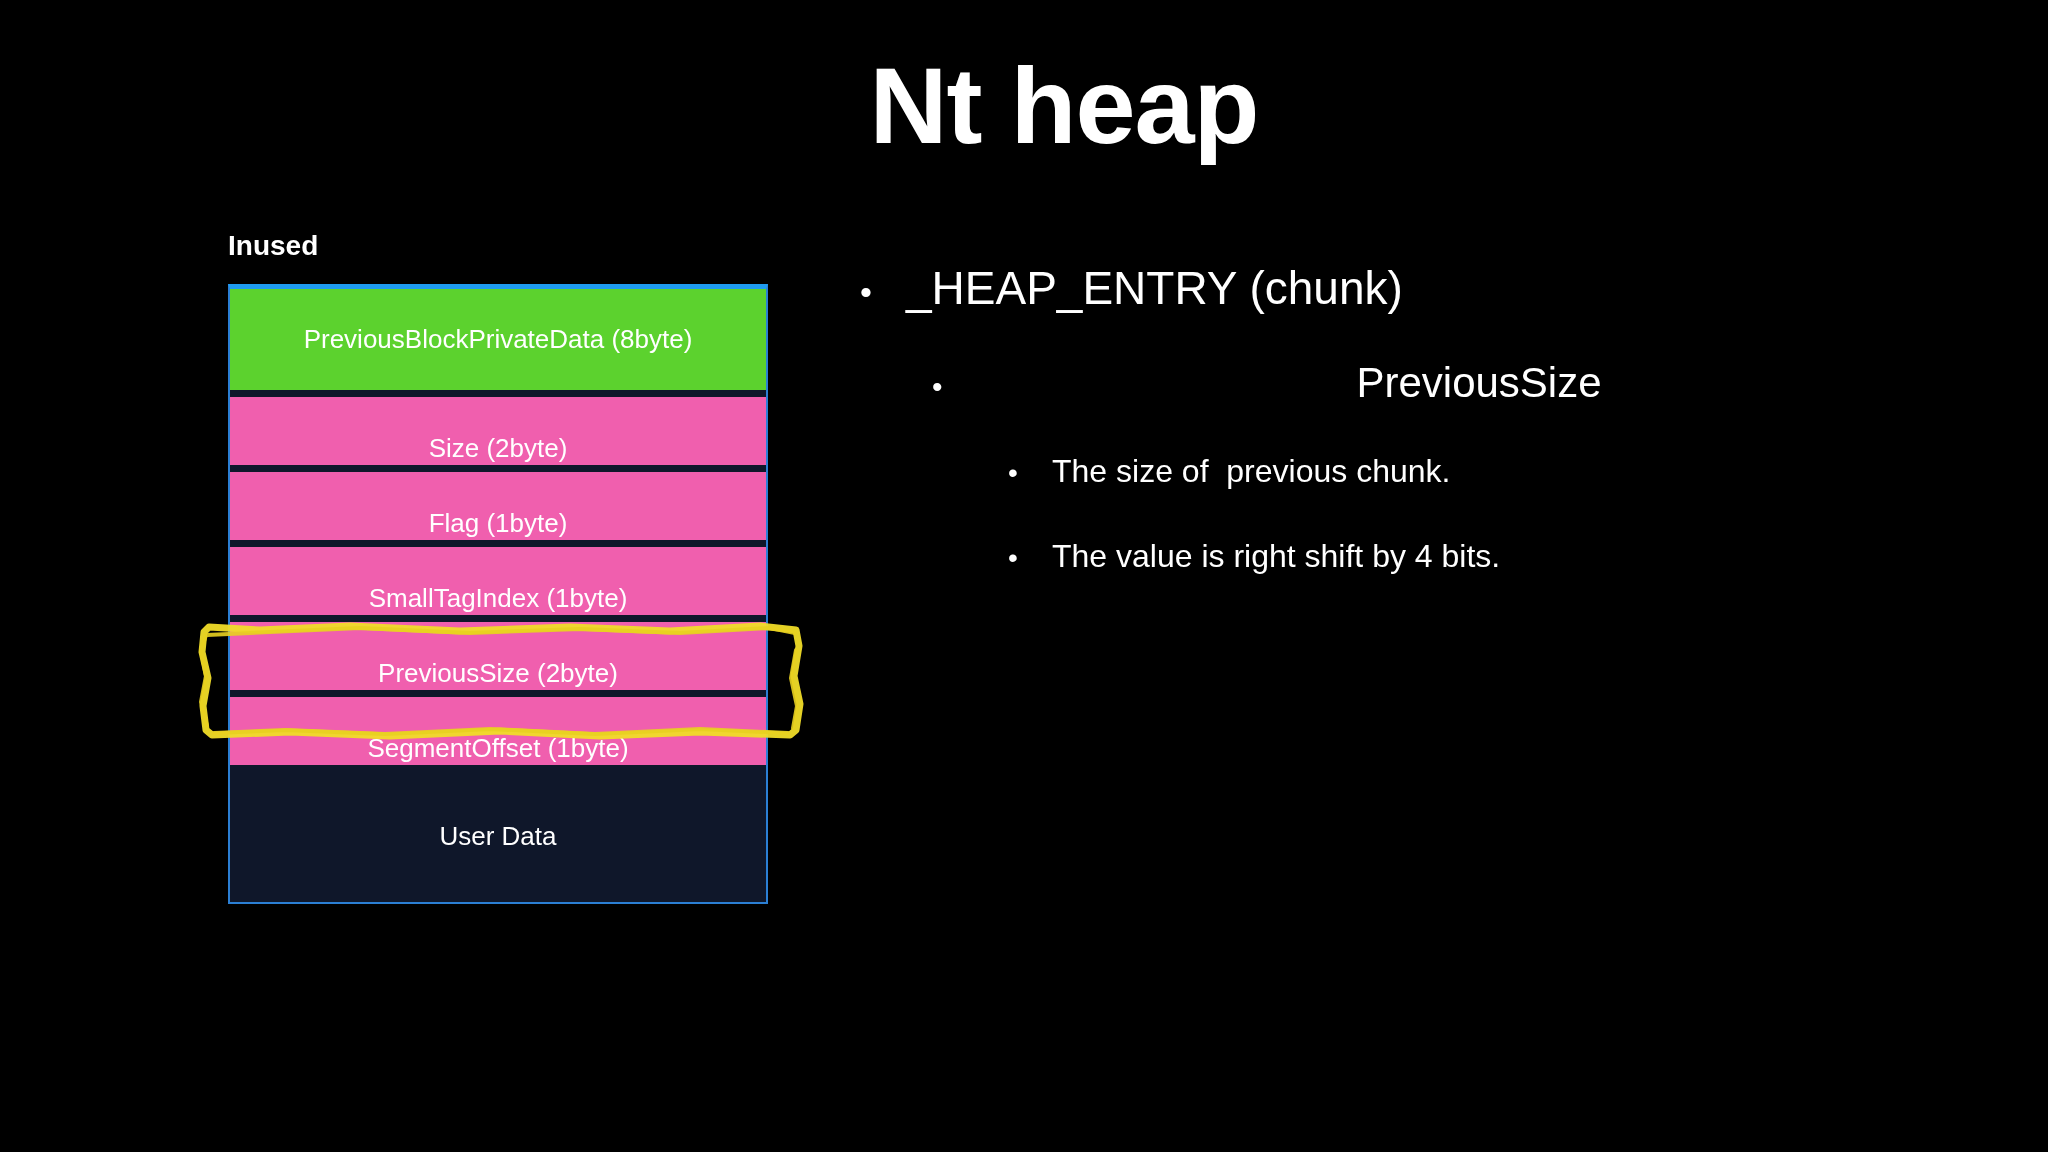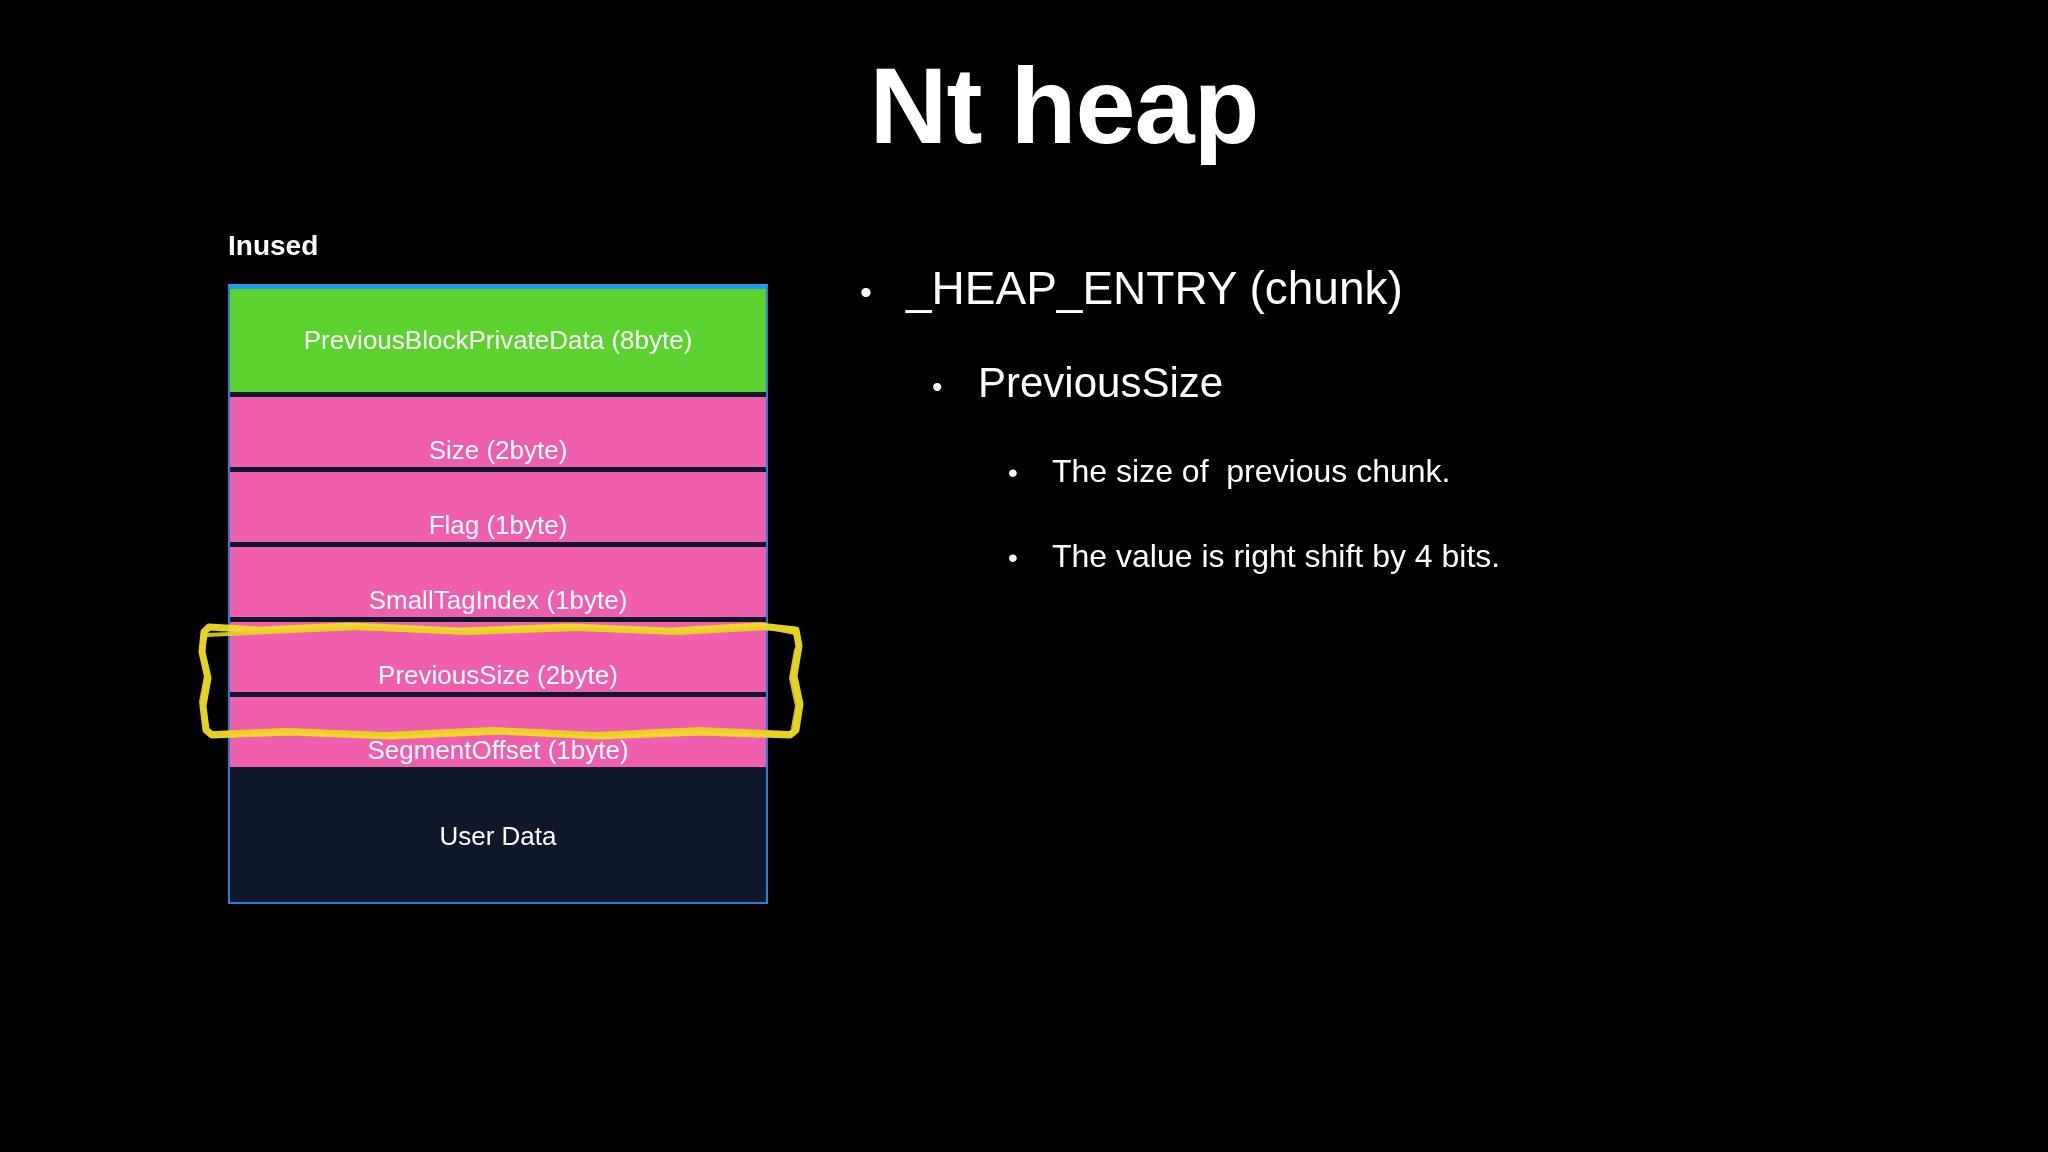--- a/index.html
+++ b/index.html
@@ -58,21 +58,21 @@
   .chunk-row {
     box-sizing: border-box;
     width: 100%;
     display: flex;
     align-items: center;
     justify-content: center;
     text-align: center;
     color: #ffffff;
     font-size: 26px;
     line-height: 1.22;
-    border-bottom: 5px solid #0f172a;
+    border-bottom: 7px solid #0f172a;
     padding: 0 8px;
   }
   .chunk-row:last-child { border-bottom: none; }
   .row-green  { background: #5CD22E; height: 108px; }
   .row-pink   { background: #F05FAE; height: 75px; align-items: flex-end; }
   .row-blue   { background: #0f172a; height: 130px; border-bottom: none; }
 
   
   #highlight-box {
     position: absolute;
@@ -105,21 +105,21 @@
     flex: 1 1 auto;
     white-space: pre;
   }
 
   .level-1 { margin-left: 0px;   margin-bottom: 44px; }
   .level-1 .dot   { font-size: 34px; width: 46px; }
   .level-1 .btext { font-size: 46px; line-height: 1.15; }
 
   .level-2 { margin-left: 72px;  margin-bottom: 46px; }
   .level-2 .dot   { font-size: 30px; width: 46px; }
-  .level-2 .btext { font-size: 42px; line-height: 1.15; }
+  .level-2 .btext { font-size: 42px; line-height: 1.15; text-align: center; }
 
   .level-3 { margin-left: 148px; margin-bottom: 48px; }
   .level-3 .dot   { font-size: 28px; width: 44px; }
   .level-3 .btext { font-size: 32px; line-height: 1.15; }
 </style>
 </head>
 <body>
 
 <div id="slide-title">Nt heap</div>
 

